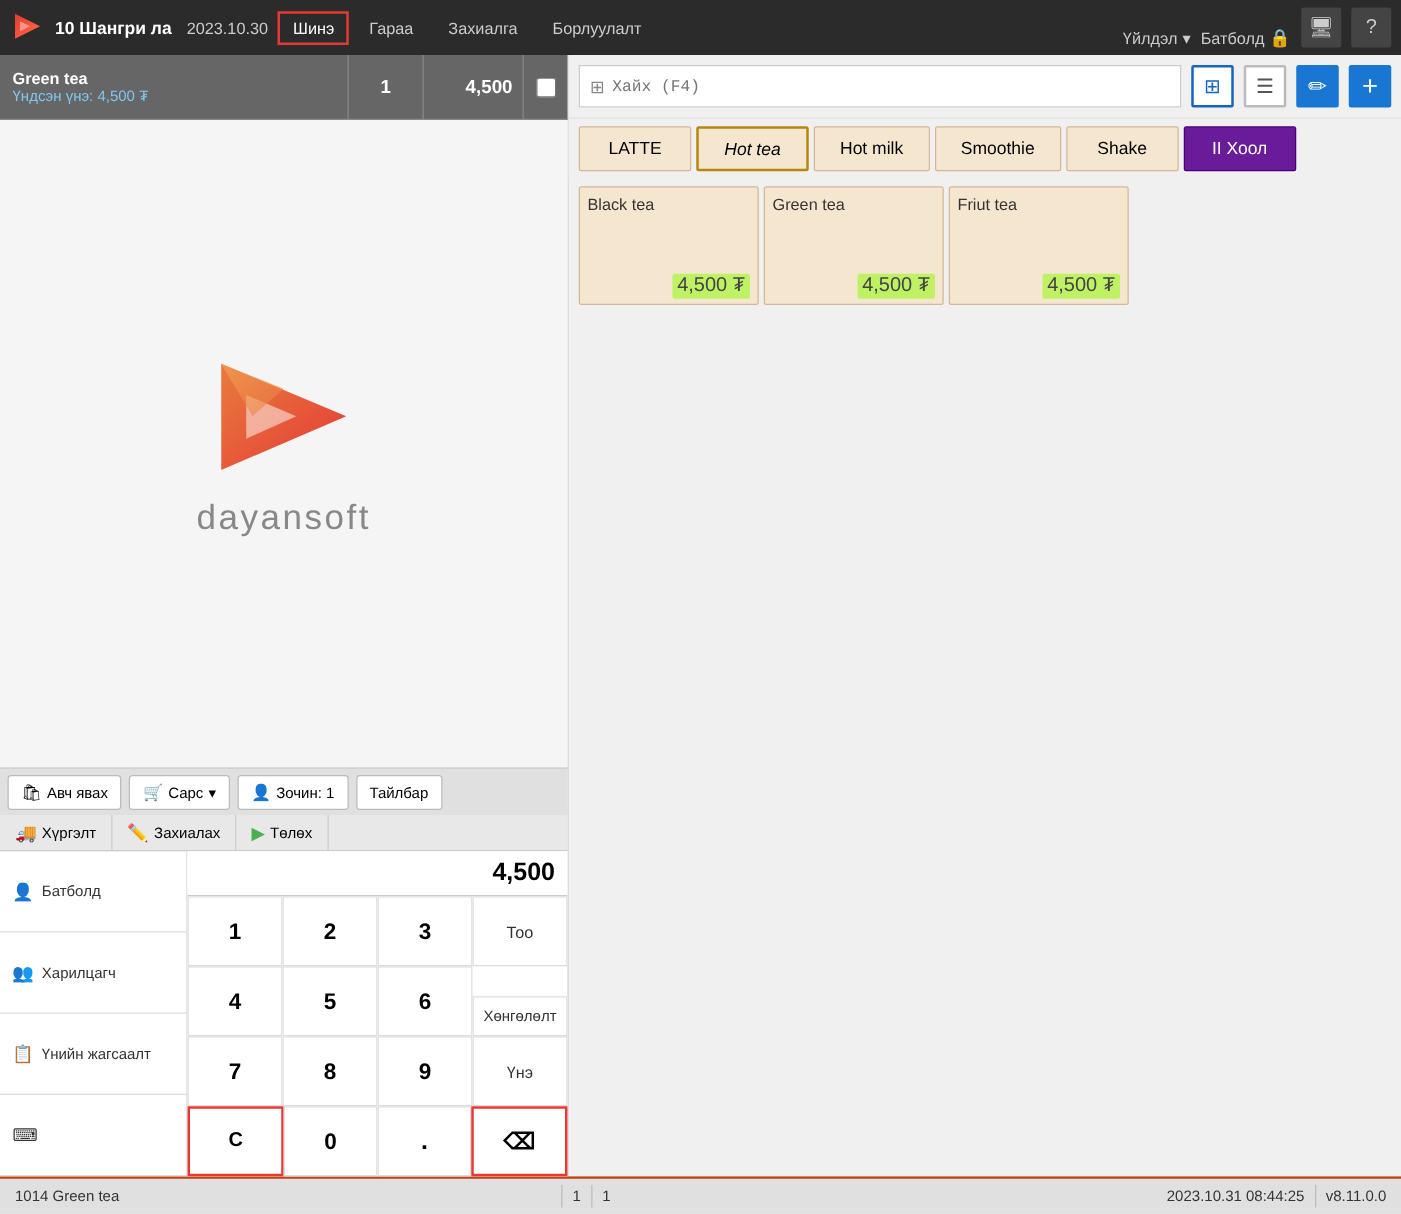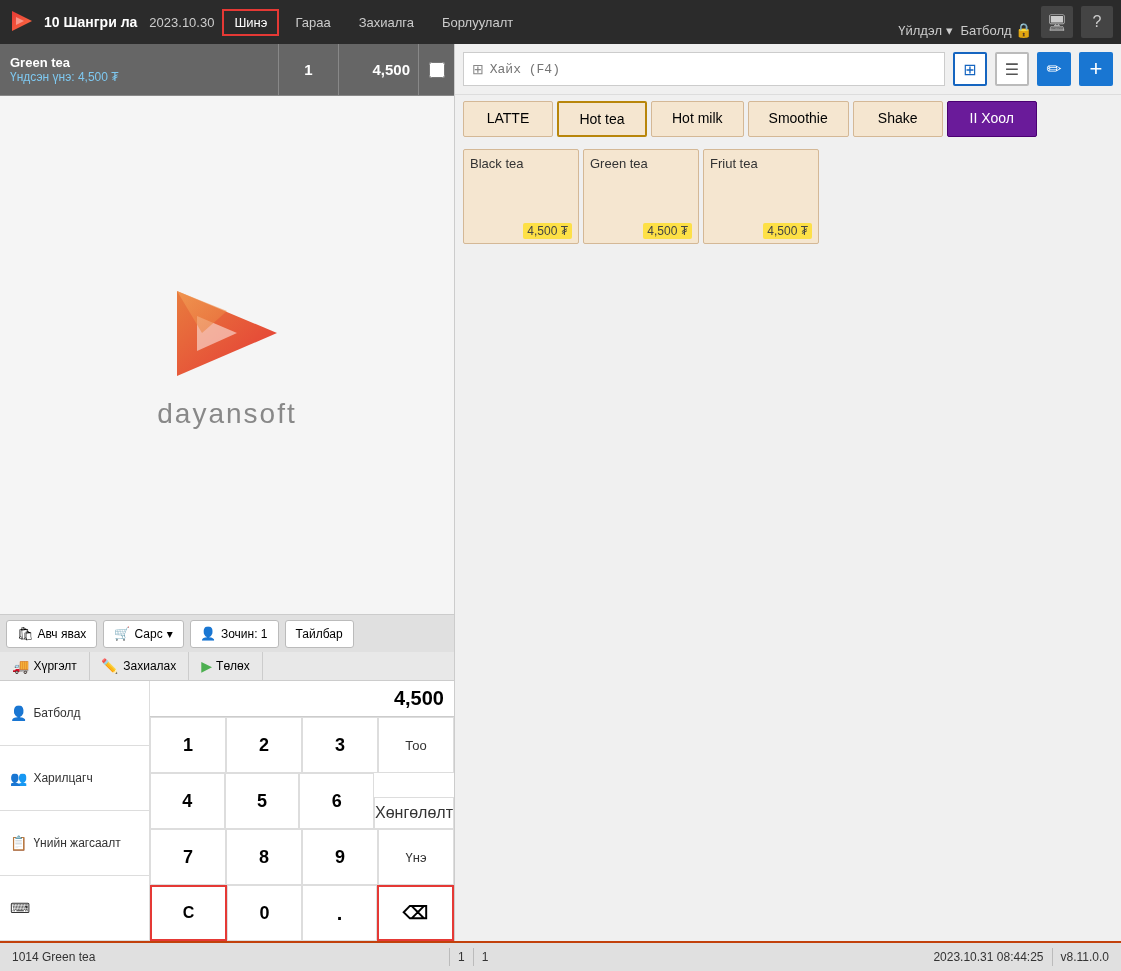--- a/index.html
+++ b/index.html
@@ -254,57 +254,58 @@
       background: #f5e6d0;
       cursor: pointer;
       font-size: 14px;
       min-width: 90px;
       text-align: center;
       border-radius: 2px;
     }
     .cat-tab.active {
       background: #f5e6d0;
       border: 2px solid #b8860b;
+      font-style: italic;
     }
     .cat-tab.purple {
       background: #6a1b9a;
       color: #fff;
       border-color: #4a0072;
     }
 
     
     .product-grid {
       display: flex;
       flex-wrap: wrap;
       gap: 4px;
       padding: 6px 8px;
       align-content: flex-start;
     }
     .product-card {
-      width: 116px;
+      width: 144px;
       height: 95px;
       background: #f5e6d0;
       border: 1px solid #d4b896;
       cursor: pointer;
       display: flex;
       flex-direction: column;
       justify-content: space-between;
       padding: 6px 6px 4px 6px;
       border-radius: 2px;
       position: relative;
     }
     .product-card .prod-name {
       font-size: 13px;
       color: #333;
     }
     .product-card .prod-price {
       text-align: right;
-      font-size: 12px;
+      font-size: 16px;
       color: #444;
-      background: #fde047;
+      background: #bef264;
       padding: 1px 4px;
       border-radius: 2px;
       align-self: flex-end;
     }
 
     
     .status-bar {
       display: flex;
       align-items: center;
       background: #e0e0e0;
@@ -462,21 +463,21 @@
           <button class="key-btn" style="flex:1;">1</button>
           <button class="key-btn" style="flex:1;">2</button>
           <button class="key-btn" style="flex:1;">3</button>
           <button class="key-label" style="flex:1;">Тоо</button>
         </div>
 
         <div style="display:flex; height:56px;">
           <button class="key-btn" style="flex:1;">4</button>
           <button class="key-btn" style="flex:1;">5</button>
           <button class="key-btn" style="flex:1;">6</button>
-          <button class="key-label" style="flex:1; font-size:16px;margin-top:24px;">Хөнгөлөлт</button>
+          <button class="key-label" style="flex:1; font-size:12px;margin-top:24px;">Хөнгөлөлт</button>
         </div>
 
         <div style="display:flex; height:56px;">
           <button class="key-btn" style="flex:1;">7</button>
           <button class="key-btn" style="flex:1;">8</button>
           <button class="key-btn" style="flex:1;">9</button>
           <button class="key-label" style="flex:1;">Үнэ</button>
         </div>
 
         <div style="display:flex; height:56px;">

